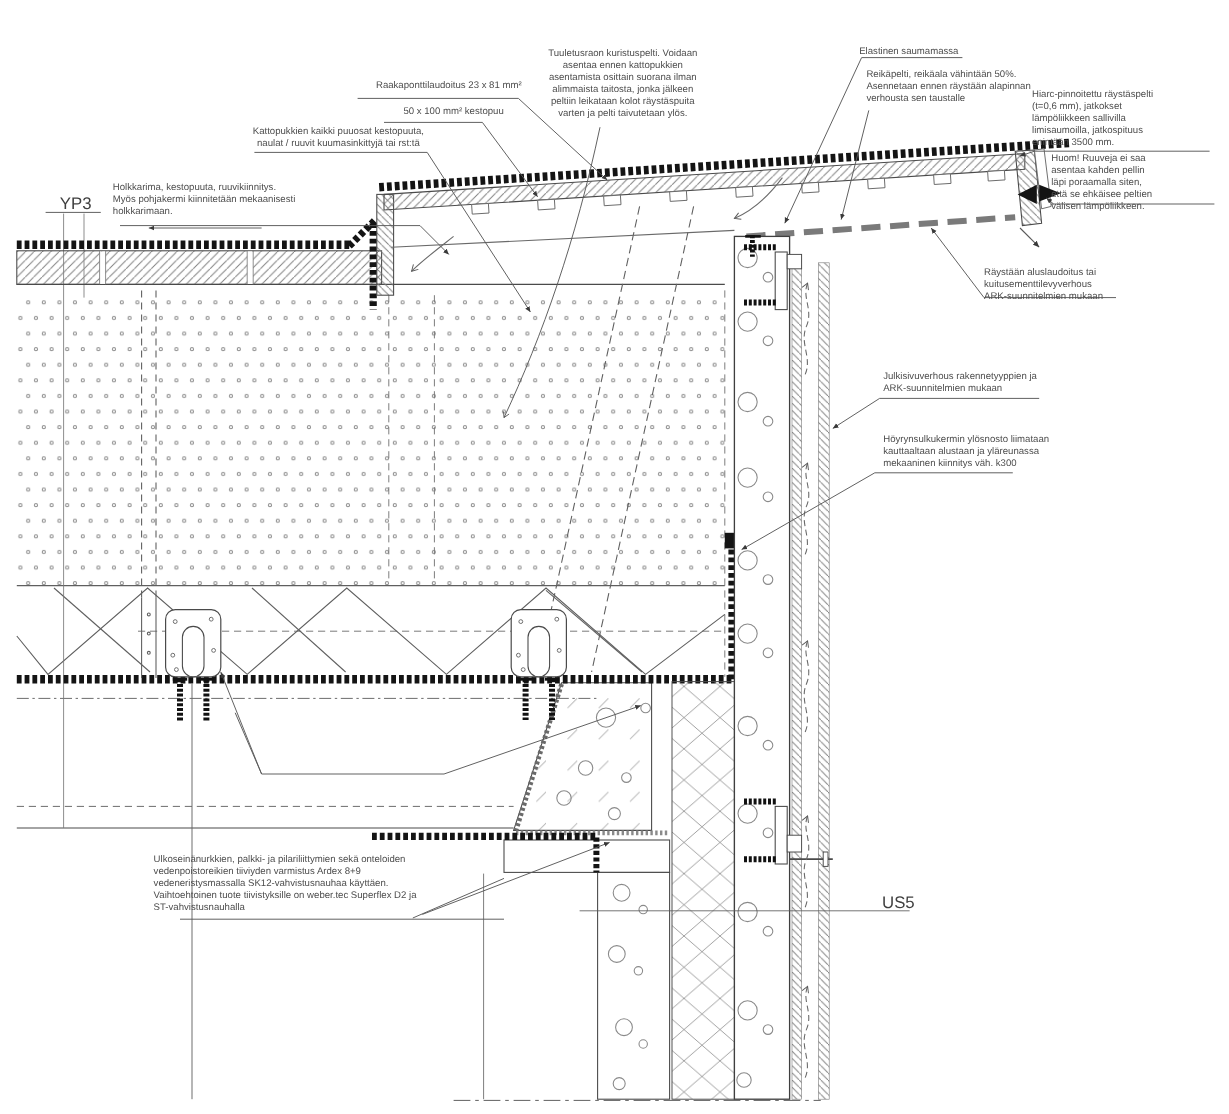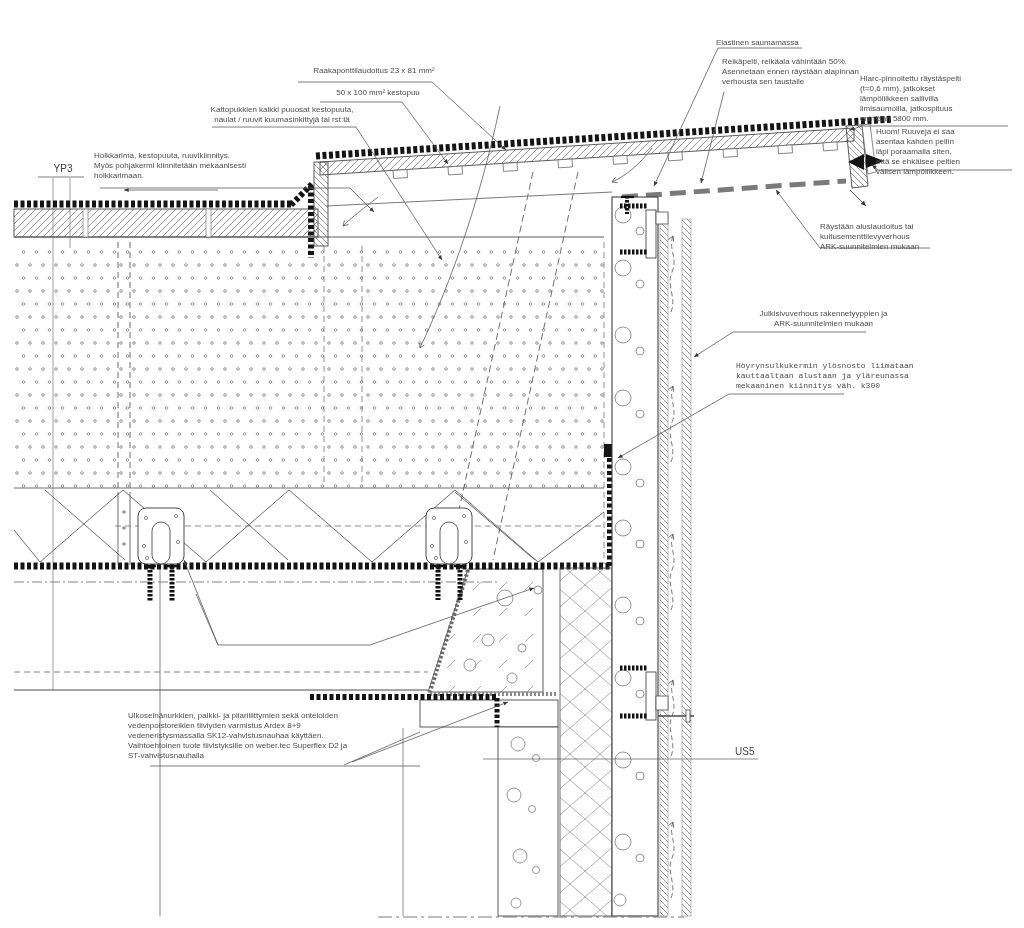--- a/index.html
+++ b/index.html
@@ -2,21 +2,21 @@
 <html><head>
 <meta charset="utf-8">
 <style>
   html,body{margin:0;padding:0;background:#fff;}
   #stage{position:relative;width:1024px;height:928px;background:#fff;overflow:hidden;
          font-family:"Liberation Sans", sans-serif;}
   #linework{position:absolute;left:0;top:0;}
   .lbl{position:absolute;font-size:8px;line-height:10px;color:#4d4d4d;
        white-space:pre-line;letter-spacing:0;}
   .c{text-align:center;} .r{} .l{text-align:left;}
-  .ref{font-size:10px;color:#3f3f3f;}
+  .ref{font-size:14px;color:#3f3f3f;}
 </style>
 </head>
 <body>
 
 <div id="stage">
 
 <svg id="linework" width="1024" height="928" viewBox="0 0 1024 928">
   <defs>
     <pattern id="hatchA" width="7" height="7" patternUnits="userSpaceOnUse">
       <path d="M0,7 L7,0" stroke="#808080" stroke-width="0.8"></path>
@@ -298,47 +298,53 @@
 
 <div class="lbl c" style="left:316px;top:88px;width:124px;">50 x 100 mm² kestopuu</div>
 
 <div class="lbl c" style="left:206px;top:105px;width:152px;">Kattopukkien kaikki puuosat kestopuuta,
 naulat / ruuvit kuumasinkittyjä tai rst:tä</div>
 
 <div class="lbl r" style="left:94px;top:151px;width:258px;">Holkkarima, kestopuuta, ruuvikiinnitys.
 Myös pohjakermi kiinnitetään mekaanisesti
 holkkarimaan.</div>
 
+<div class="lbl c" style="left:428px;top:40px;width:182px;">Tuuletusraon kuristuspelti. Voidaan
+asentaa ennen kattopukkien
+asentamista osittain suorana ilman
+alimmaista taitosta, jonka jälkeen
+peltiin leikataan kolot räystäspuita
+varten ja pelti taivutetaan ylös.</div>
 
 <div class="lbl l" style="left:716px;top:38px;width:120px;">Elastinen saumamassa</div>
 
 <div class="lbl l" style="left:722px;top:57px;width:150px;">Reikäpelti, reikäala vähintään 50%.
 Asennetaan ennen räystään alapinnan
 verhousta sen taustalle</div>
 
 <div class="lbl l" style="left:860px;top:74px;width:152px;">Hiarc-pinnoitettu räystäspelti
 (t=0,6 mm), jatkokset
 lämpöliikkeen sallivilla
 limisaumoilla, jatkospituus
-enintään 5800 mm.</div>
+enintään 3500 mm.</div>
 
 <div class="lbl l" style="left:876px;top:127px;width:148px;">Huom! Ruuveja ei saa
 asentaa kahden pellin
 läpi poraamalla siten,
 että se ehkäisee peltien
 välisen lämpöliikkeen.</div>
 
 <div class="lbl l" style="left:820px;top:222px;width:150px;">Räystään aluslaudoitus tai
 kuitusementtilevyverhous
 ARK-suunnitelmien mukaan</div>
 
-<div class="lbl l" style="left:736px;top:309px;width:175px;text-align:center;">Julkisivuverhous rakennetyyppien ja
+<div class="lbl l" style="left:736px;top:309px;width:175px;">Julkisivuverhous rakennetyyppien ja
 ARK-suunnitelmien mukaan</div>
 
-<div class="lbl l" style="left:736px;top:361px;width:185px;font-family:Liberation Mono, monospace;">Höyrynsulkukermin ylösnosto liimataan
+<div class="lbl l" style="left:736px;top:361px;width:185px;">Höyrynsulkukermin ylösnosto liimataan
 kauttaaltaan alustaan ja yläreunassa
 mekaaninen kiinnitys väh. k300</div>
 
 
 <div class="lbl r" style="left:128px;top:711px;width:294px;">Ulkoseinänurkkien, palkki- ja pilariliittymien sekä onteloiden
 vedenpoistoreikien tiiviyden varmistus Ardex 8+9
 vedeneristysmassalla SK12-vahvistusnauhaa käyttäen.
 Vaihtoehtoinen tuote tiivistyksille on weber.tec Superflex D2 ja
 ST-vahvistusnauhalla</div>
 

